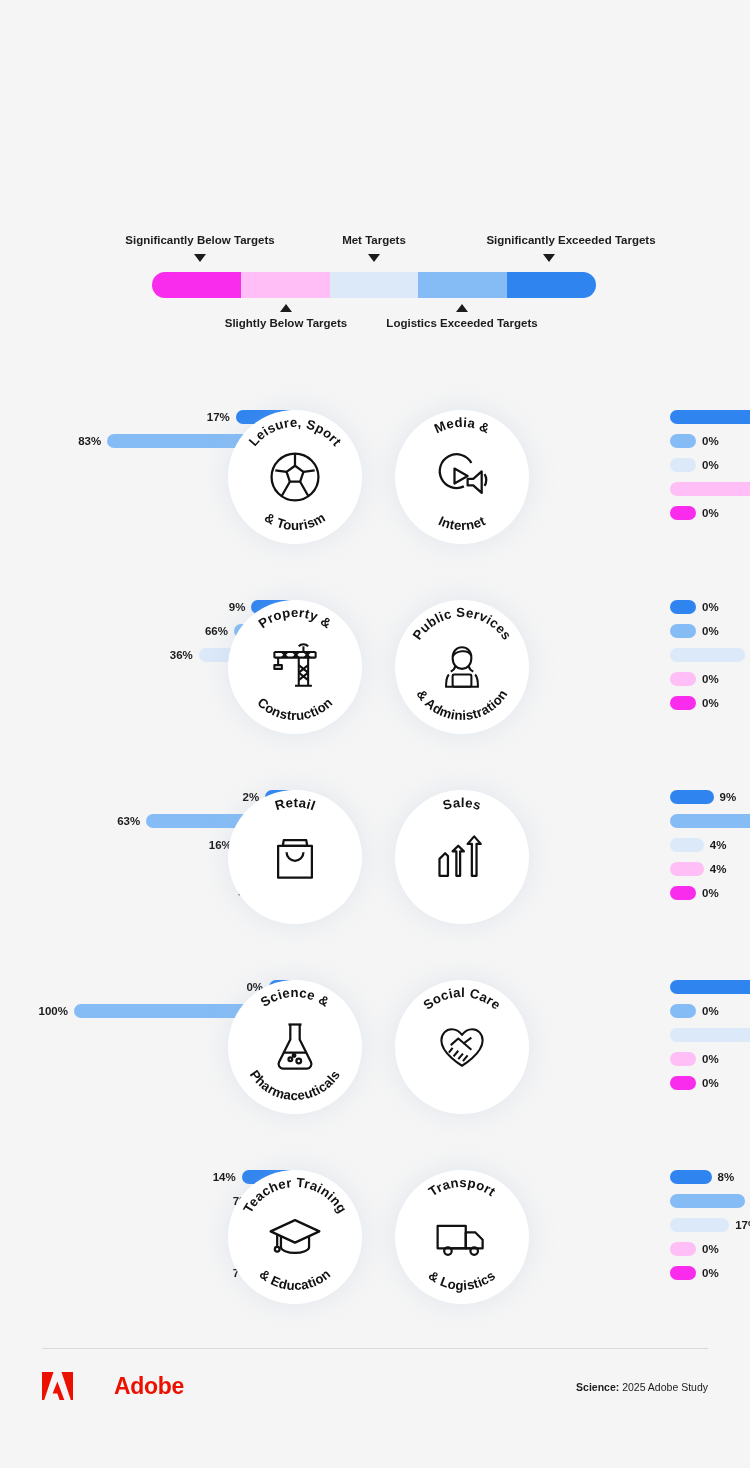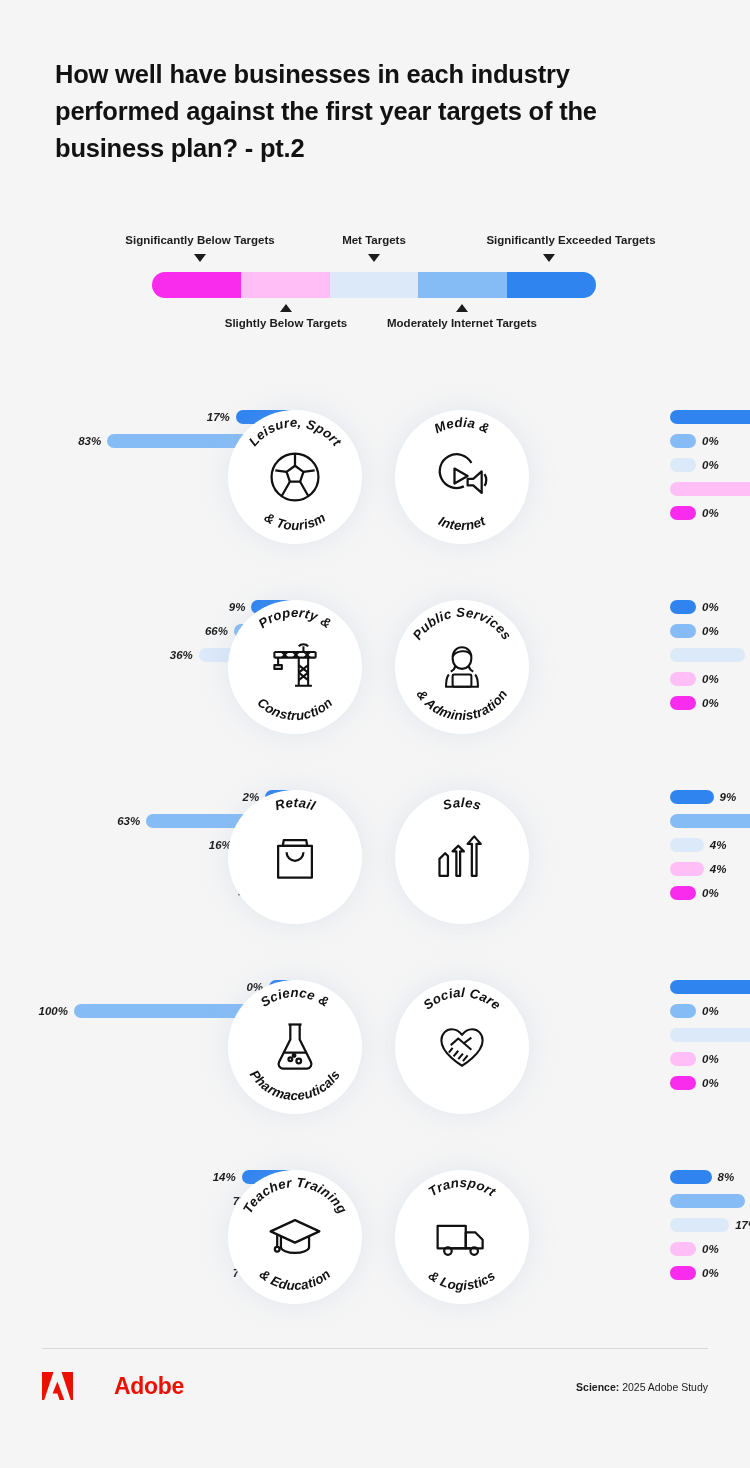--- a/index.html
+++ b/index.html
@@ -31,21 +31,21 @@
     color: #1c1c1c; white-space: nowrap; text-align: center;
   }
   .legend-mark {
     position: absolute; width: 0; height: 0;
     border-left: 6px solid transparent; border-right: 6px solid transparent;
   }
   .mark-down { border-top: 8px solid #1c1c1c; }
   .mark-up   { border-bottom: 8px solid #1c1c1c; }
 
   
-  .charts { position: absolute; left: 0; top: 392px; width: 732px; font-style: italic; }
+  .charts { position: absolute; left: 0; top: 392px; width: 732px; }
   .chart-row { position: relative; height: 190px; }
   .chart-row.last { height: 200px; }
   .unit { position: absolute; top: 0; width: 375px; height: 100%; }
   .unit.left  { left: 0; }
   .unit.right { left: 375px; }
 
   .circle {
     position: absolute; width: 134px; height: 134px; border-radius: 50%;
     background: #ffffff; top: 18px;
     box-shadow: 0 0 22px 6px rgba(150,175,215,0.13);
@@ -103,41 +103,40 @@
     position: absolute; right: 42px; top: 33px;
     font-size: 10.5px; color: #1c1c1c;
   }
   .source b { font-weight: bold; }
 </style>
 </head>
 <body>
 
 <div class="page">
 
-  <div class="title">How well have businesses in each industry performed against the first year targets of the business plan? - pt.2</div>
 
   <div class="legend">
     <div class="legend-bar" id="legend-bar">
         <div class="legend-seg" style="background: rgb(249, 43, 236);"></div>
         <div class="legend-seg" style="background: rgb(255, 190, 245);"></div>
         <div class="legend-seg" style="background: rgb(220, 233, 249);"></div>
         <div class="legend-seg" style="background: rgb(134, 188, 245);"></div>
         <div class="legend-seg" style="background: rgb(47, 132, 240);"></div>
       </div>
     <div id="legend-labels">
         <div class="legend-lbl" style="left: 50px; width: 300px; top: 6px;">Significantly Below Targets</div>
         <div class="legend-mark mark-down" style="left: 194px; top: 26px;"></div>
         <div class="legend-lbl" style="left: 224px; width: 300px; top: 6px;">Met Targets</div>
         <div class="legend-mark mark-down" style="left: 368px; top: 26px;"></div>
         <div class="legend-lbl" style="left: 399px; width: 300px; top: 6px; padding-left: 44px;">Significantly Exceeded Targets</div>
         <div class="legend-mark mark-down" style="left: 543px; top: 26px;"></div>
         <div class="legend-mark mark-up" style="left: 280px; top: 76px;"></div>
         <div class="legend-lbl" style="left: 136px; width: 300px; top: 89px;">Slightly Below Targets</div>
         <div class="legend-mark mark-up" style="left: 456px; top: 76px;"></div>
-        <div class="legend-lbl" style="left: 312px; width: 300px; top: 89px;">Moderately Internet Targets</div>
+        <div class="legend-lbl" style="left: 312px; width: 300px; top: 89px;">Logistics Exceeded Targets</div>
       </div>
   </div>
 
   <div class="charts" id="charts">
       <div class="chart-row">
         <div class="unit left">
           <div class="bars">
             <div class="bar-row" style="top: 0px;">
               <div class="bar" style="width: 59.15px; background: rgb(47, 132, 240);"></div>
               <span class="bar-val">17%</span>

